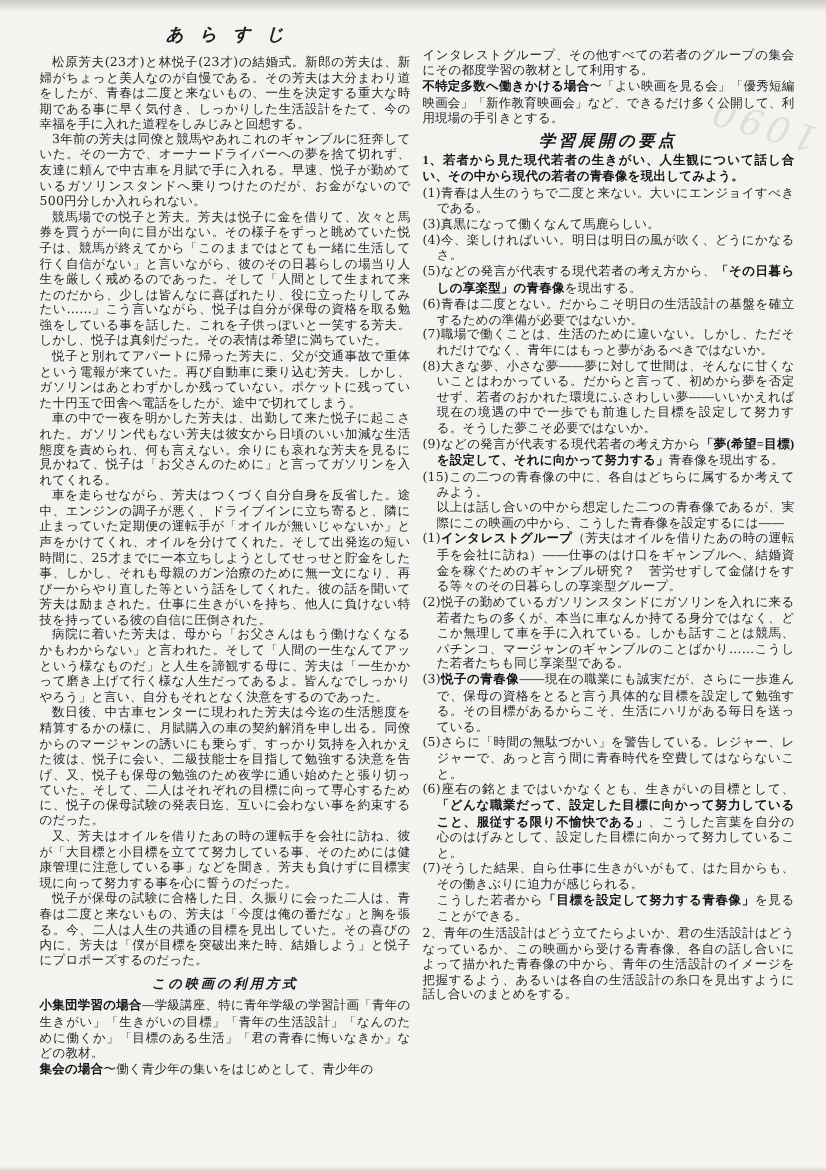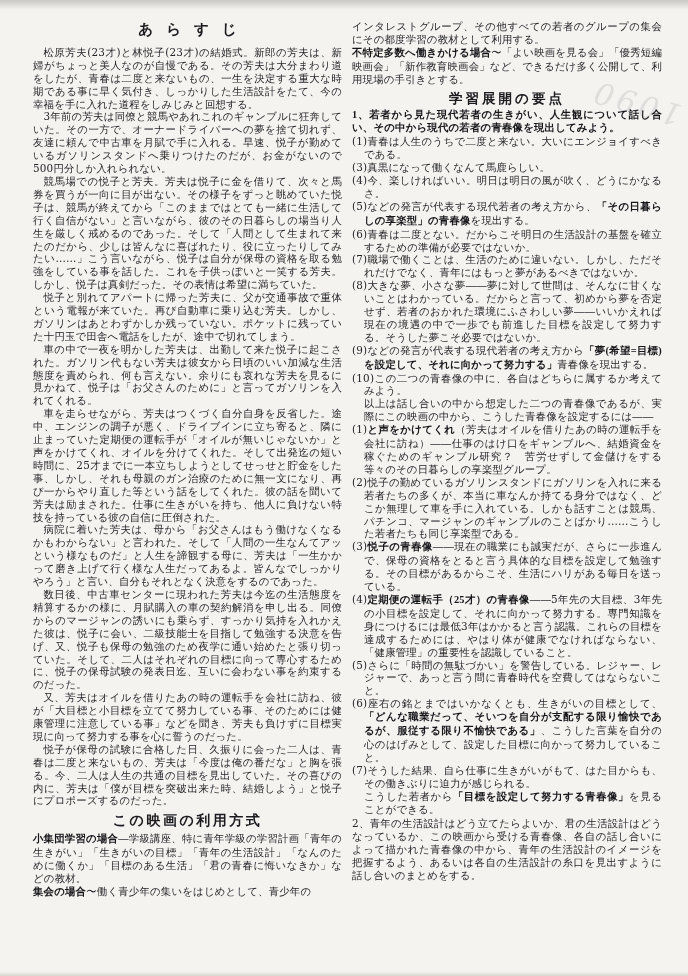--- a/index.html
+++ b/index.html
@@ -16,25 +16,25 @@
   .watermark{
     position:absolute;right:6px;top:86px;width:90px;
     transform:rotate(196deg);
     font-family:"DejaVu Serif", serif;font-style:italic;
     font-size:30px;color:rgba(110,112,125,0.16);
     letter-spacing:4px;text-align:center;
   }
   .col{position:absolute;top:16px;font-size:10.4px;line-height:12.9px;
     letter-spacing:0.2px;text-align:justify;}
   .col-left{left:33px;width:309px;}
-  .col-right{left:352px;top:20px;width:310px;}
+  .col-right{left:352px;top:40px;width:310px;}
   h1,h2{font-family:"DejaVu Sans", sans-serif;font-weight:bold;color:#1c1c20;
-    text-align:center;margin:0;}
+    text-align:center;margin:0;font-style:italic;}
   .h-arasuji{font-size:14.5px;letter-spacing:13px;text-indent:13px;margin:7px 0 10px 0;}
-  .h-riyo{font-size:14px;letter-spacing:2.5px;margin:7px 0 5px 0;}
+  .h-riyo{font-size:11px;letter-spacing:2.5px;margin:7px 0 5px 0;}
   .h-yoten{font-size:13.5px;letter-spacing:3px;margin:6px 0 5px 0;}
   p{margin:0;}
   .syn{text-indent:1em;}
   .b{font-family:Liberation Serif, serif;font-weight:bold;color:#17171b;}
   .usage{text-indent:0;}
   .open{text-indent:0;}
   .q1{font-family:Liberation Serif, serif;font-weight:bold;color:#17171b;text-indent:0;}
   .q2{text-indent:0;margin-top:1px;}
   .hang{padding-left:1.15em;text-indent:-1.15em;}
   .bridge{padding-left:1.15em;text-indent:0;}
@@ -71,28 +71,27 @@
   <p class="q1">1、若者から見た現代若者の生きがい、人生観について話し合い、その中から現代の若者の青春像を現出してみよう。</p>
 
   <p class="hang"><span>(1)</span><span>青春は人生のうちで二度と来ない。大いにエンジョイすべきである。</span></p>
   <p class="hang"><span>(3)</span><span>真黒になって働くなんて馬鹿らしい。</span></p>
   <p class="hang"><span>(4)</span><span>今、楽しければいい。明日は明日の風が吹く、どうにかなるさ。</span></p>
   <p class="hang"><span>(5)</span><span>などの発言が代表する現代若者の考え方から、</span><span class="b">「その日暮らしの享楽型」の青春像</span><span>を現出する。</span></p>
   <p class="hang"><span>(6)</span><span>青春は二度とない。だからこそ明日の生活設計の基盤を確立するための準備が必要ではないか。</span></p>
   <p class="hang"><span>(7)</span><span>職場で働くことは、生活のために違いない。しかし、ただそれだけでなく、青年にはもっと夢があるべきではないか。</span></p>
   <p class="hang"><span>(8)</span><span>大きな夢、小さな夢――夢に対して世間は、そんなに甘くないことはわかっている。だからと言って、初めから夢を否定せず、若者のおかれた環境にふさわしい夢――いいかえれば現在の境遇の中で一歩でも前進した目標を設定して努力する。そうした夢こそ必要ではないか。</span></p>
   <p class="hang"><span>(9)</span><span>などの発言が代表する現代若者の考え方から</span><span class="b">「夢(希望=目標)を設定して、それに向かって努力する」</span><span>青春像を現出する。</span></p>
-  <p class="hang"><span>(10)</span><span>この二つの青春像の中に、各自はどちらに属するか考えてみよう。</span></p>
+  <p class="hang"><span>(15)</span><span>この二つの青春像の中に、各自はどちらに属するか考えてみよう。</span></p>
 
   <p class="bridge">以上は話し合いの中から想定した二つの青春像であるが、実際にこの映画の中から、こうした青春像を設定するには――</p>
 
-  <p class="hang"><span>(1)</span><span class="b">と声をかけてくれ</span><span>（芳夫はオイルを借りたあの時の運転手を会社に訪ね）――仕事のはけ口をギャンブルへ、結婚資金を稼ぐためのギャンブル研究？　苦労せずして金儲けをする等々のその日暮らしの享楽型グループ。</span></p>
+  <p class="hang"><span>(1)</span><span class="b">インタレストグループ</span><span>（芳夫はオイルを借りたあの時の運転手を会社に訪ね）――仕事のはけ口をギャンブルへ、結婚資金を稼ぐためのギャンブル研究？　苦労せずして金儲けをする等々のその日暮らしの享楽型グループ。</span></p>
   <p class="hang"><span>(2)</span><span>悦子の勤めているガソリンスタンドにガソリンを入れに来る若者たちの多くが、本当に車なんか持てる身分ではなく、どこか無理して車を手に入れている。しかも話すことは競馬、パチンコ、マージャンのギャンブルのことばかり……こうした若者たちも同じ享楽型である。</span></p>
   <p class="hang"><span>(3)</span><span class="b">悦子の青春像</span><span>――現在の職業にも誠実だが、さらに一歩進んで、保母の資格をとると言う具体的な目標を設定して勉強する。その目標があるからこそ、生活にハリがある毎日を送っている。</span></p>
-  <p class="hang"><span>(4)</span><span class="b">定期便の運転手（25才）の青春像</span><span>――5年先の大目標、3年先の小目標を設定して、それに向かって努力する。専門知識を身につけるには最低3年はかかると言う認識。これらの目標を達成するためには、やはり体が健康でなければならない、「健康管理」の重要性を認識していること。</span></p>
   <p class="hang"><span>(5)</span><span>さらに「時間の無駄づかい」を警告している。レジャー、レジャーで、あっと言う間に青春時代を空費してはならないこと。</span></p>
-  <p class="hang"><span>(6)</span><span>座右の銘とまではいかなくとも、生きがいの目標として、</span><span class="b">「どんな職業だって、そいつを自分が支配する限り愉快であるが、服従する限り不愉快である」</span><span>、こうした言葉を自分の心のはげみとして、設定した目標に向かって努力していること。</span></p>
+  <p class="hang"><span>(6)</span><span>座右の銘とまではいかなくとも、生きがいの目標として、</span><span class="b">「どんな職業だって、設定した目標に向かって努力していること、服従する限り不愉快である」</span><span>、こうした言葉を自分の心のはげみとして、設定した目標に向かって努力していること。</span></p>
   <p class="hang"><span>(7)</span><span>そうした結果、自ら仕事に生きがいがもて、はた目からも、その働きぶりに迫力が感じられる。</span></p>
 
   <p class="sub"><span>こうした若者から</span><span class="b">「目標を設定して努力する青春像」</span><span>を見ることができる。</span></p>
 
   <p class="q2">2、青年の生活設計はどう立てたらよいか、君の生活設計はどうなっているか、この映画から受ける青春像、各自の話し合いによって描かれた青春像の中から、青年の生活設計のイメージを把握するよう、あるいは各自の生活設計の糸口を見出すように話し合いのまとめをする。</p>
 </div>
 
 </body></html>

